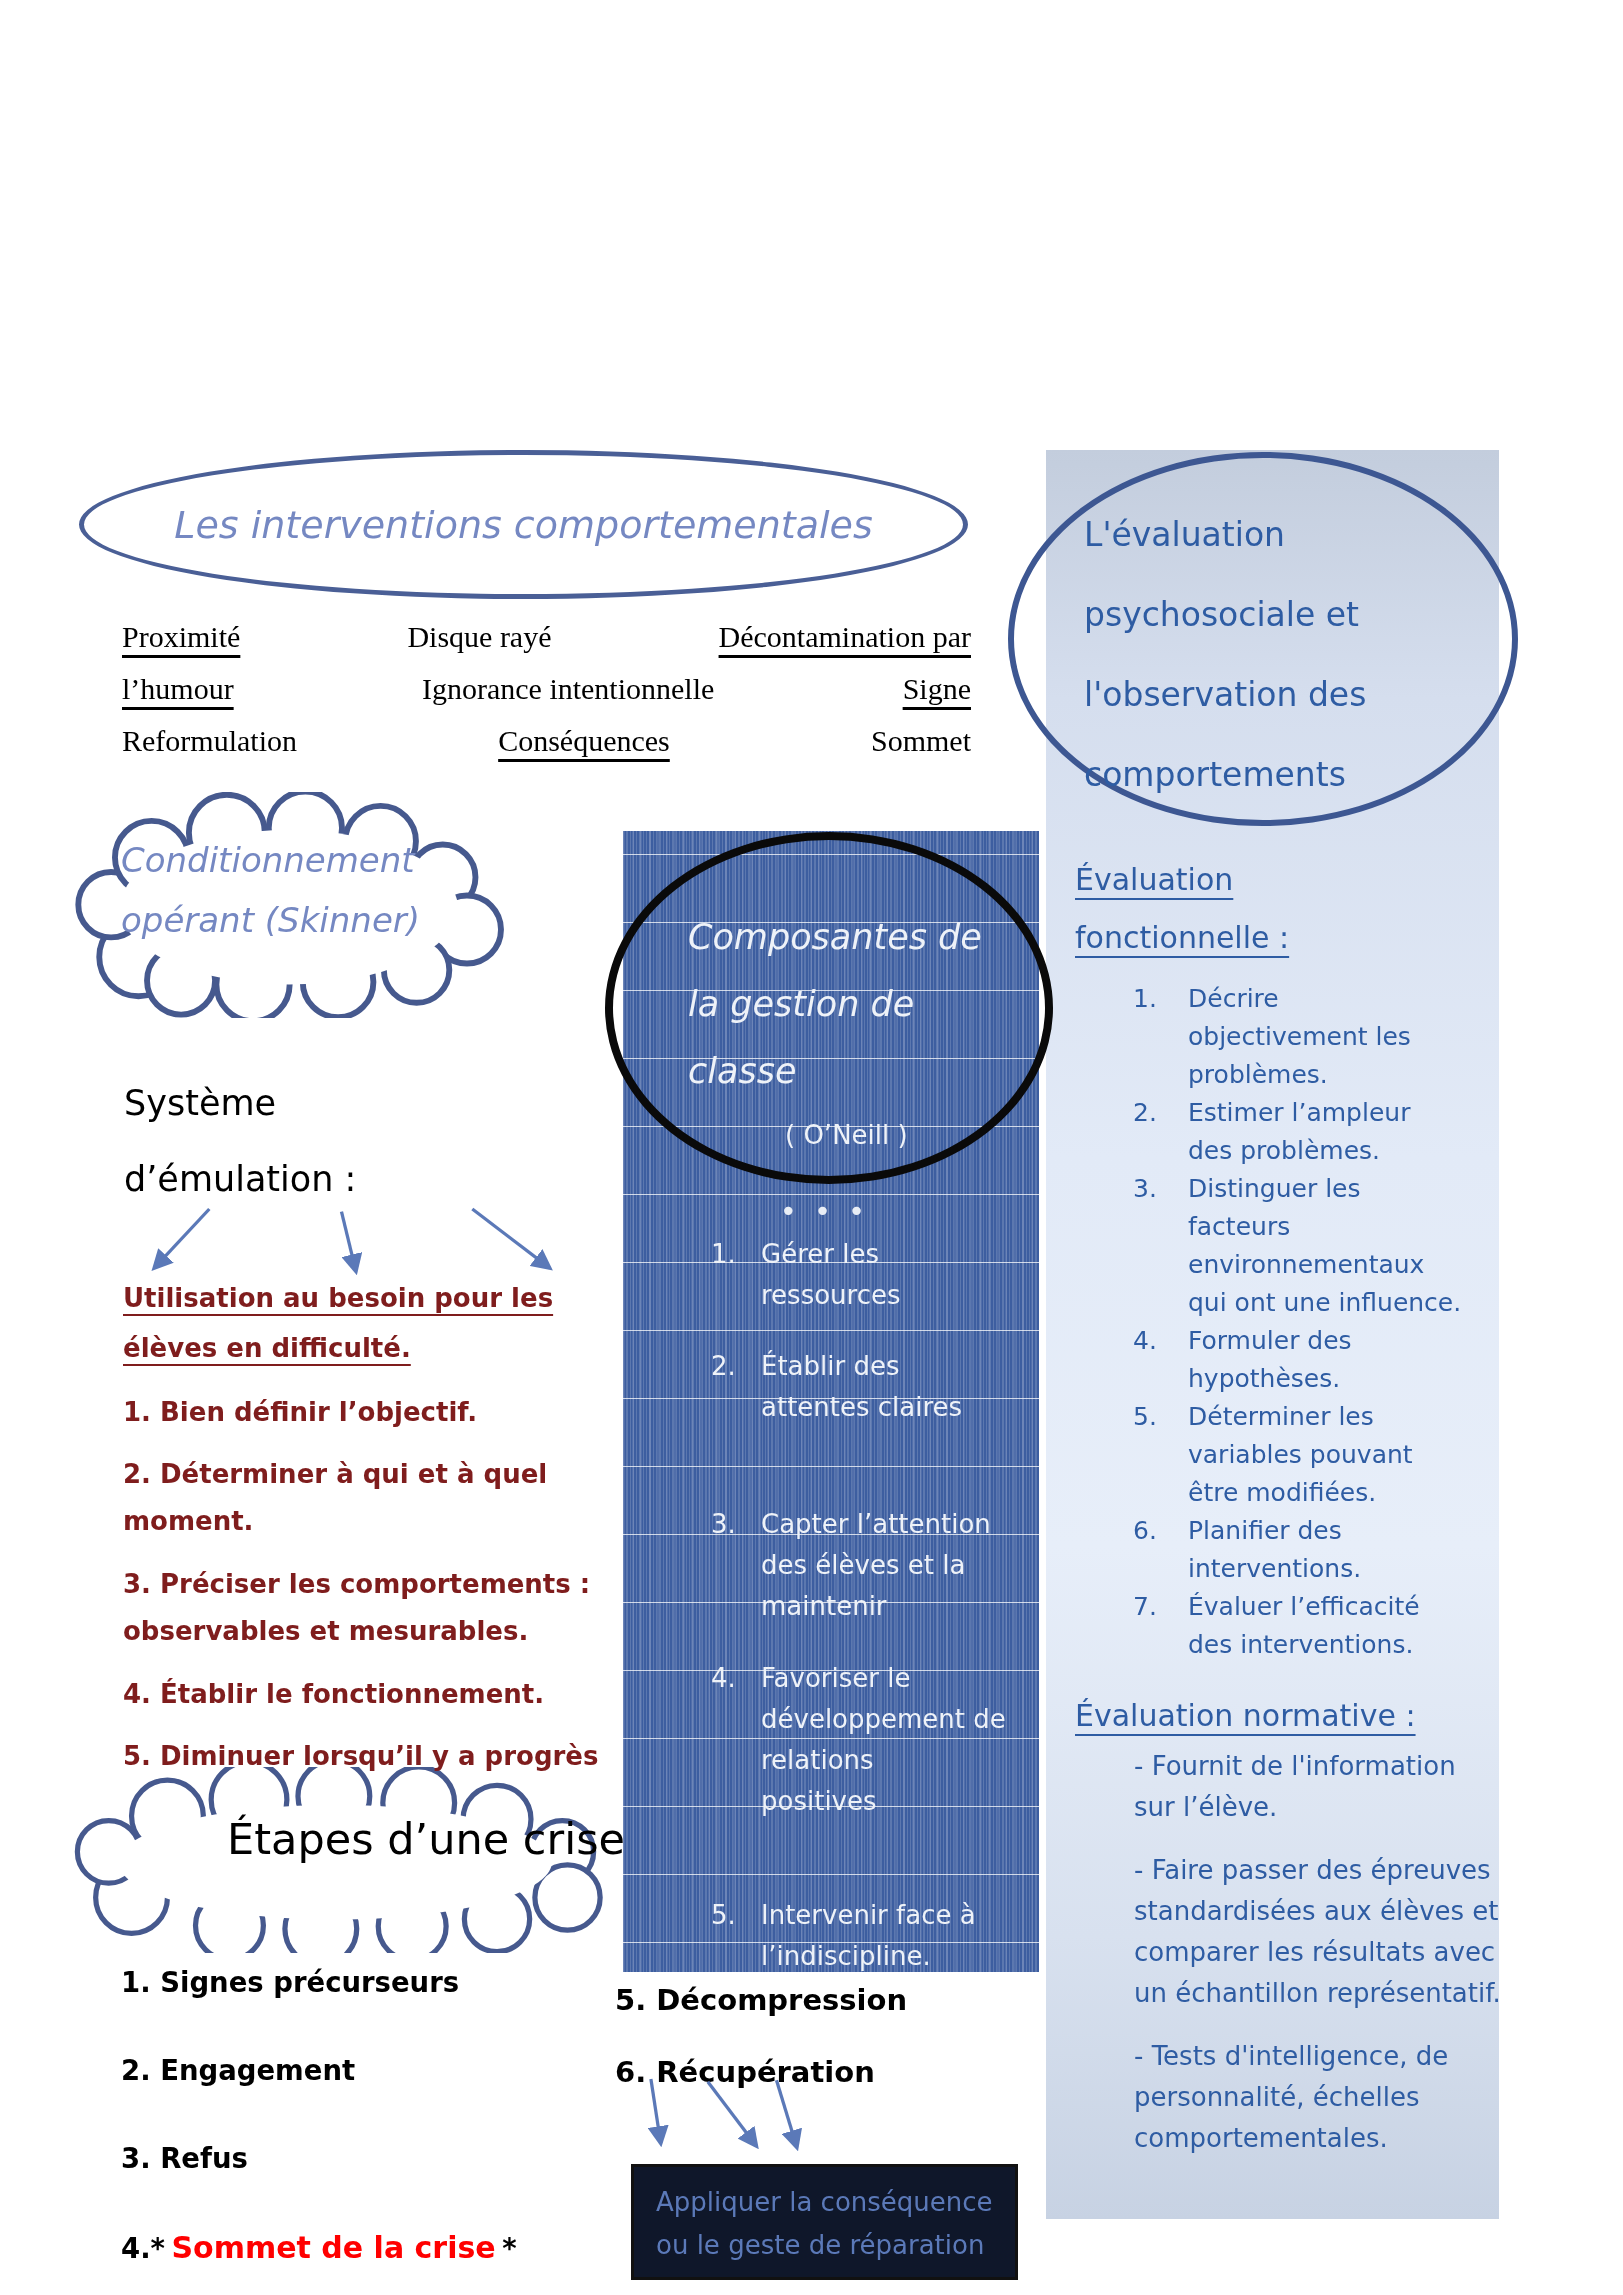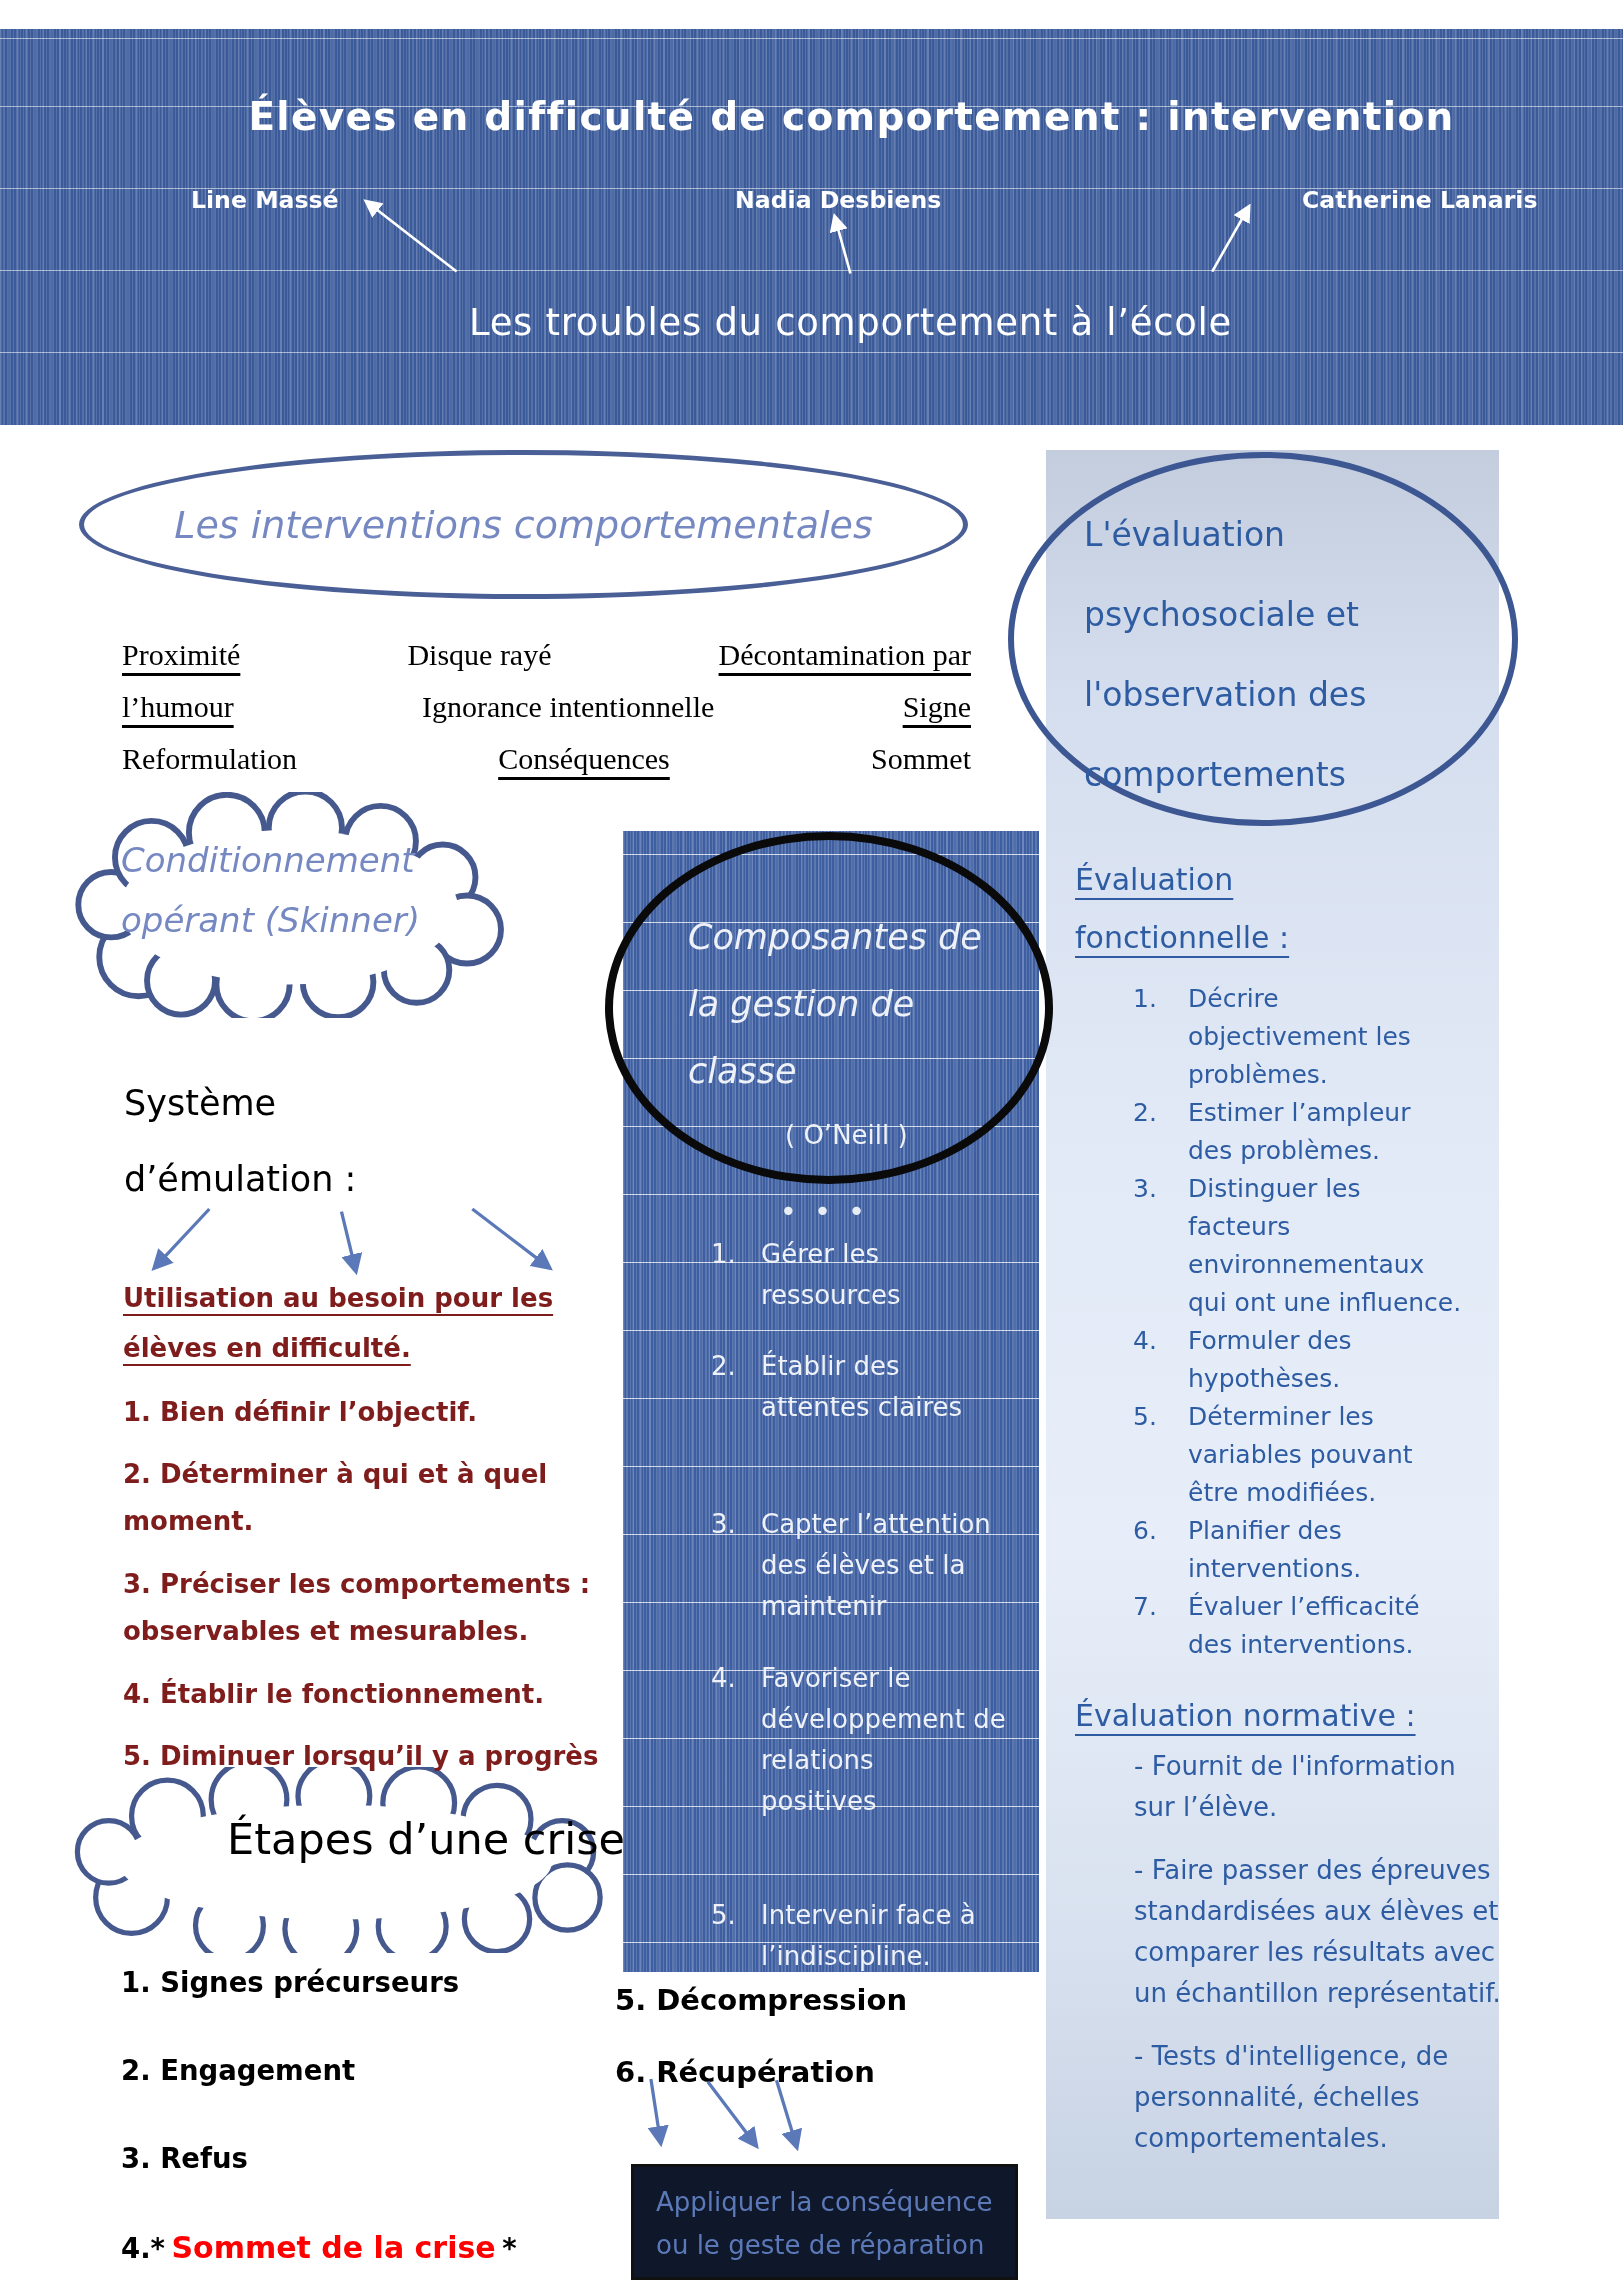--- a/index.html
+++ b/index.html
@@ -35,21 +35,21 @@
 
   
   .ellipse1 {
     position:absolute; left:79px; top:450px; width:889px; height:149px;
     border:5.2px solid #4a5f96; border-radius:50%;
     display:flex; align-items:center; justify-content:center;
   }
   .ellipse1 span { color:#7588c2; font-size:38px; font-style:italic; }
 
   .terms { position:absolute; left:122px; top:620px; width:849px; font-family:"Liberation Serif", serif; font-size:30px; color:#000; }
-  .terms .row { display:flex; justify-content:space-between; align-items:flex-end; height:52px;gap:33px; }
+  .terms .row { display:flex; justify-content:space-between; align-items:flex-start; height:52px;gap:33px; }
   .terms .u { text-decoration:underline; text-decoration-thickness:2.6px; text-underline-offset:7.9px; }
 
   .cloud-svg { position:absolute; }
   .cloud1-text { position:absolute; left:121px; top:830px; width:419px; color:#7588c2; font-size:34px; font-style:italic; line-height:60px; z-index:3; }
 
   .sys-heading { position:absolute; left:124px; top:1065px; width:301px; color:#000; font-size:35px; line-height:76px; z-index:3; }
 
   .emul { position:absolute; left:123px; top:1273px; width:523px; color:#7f1d1d; font-size:26px; font-weight:bold; z-index:3; }
   .emul .intro div { line-height:50px; text-decoration:underline; text-decoration-thickness:2px; text-underline-offset:6.5px; }
   .emul .item { margin-top:15.7px; line-height:47px; }
@@ -112,27 +112,20 @@
   .norm-list { position:absolute; left:1109px; top:1746px; width:373px; color:#2e5ca3; font-size:26px; z-index:3;margin-left:25px; }
   .norm-list .item { line-height:41px; margin-bottom:22px; }
 
   .arrows-overlay { position:absolute; left:0; top:0; width:1623px; height:2295px; z-index:4; pointer-events:none; }
 </style>
 </head>
 <body>
 
 <div id="page">
 
-  <header class="banner">
-    <div class="banner-title nw">Élèves en difficulté de comportement : intervention</div>
-    <span class="author a1 nw">Line Massé</span>
-    <span class="author a2 nw">Nadia Desbiens</span>
-    <span class="author a3 nw">Catherine Lanaris</span>
-    <div class="banner-sub nw">Les troubles du comportement à l’école</div>
-  </header>
 
   <div class="ellipse1">
     <span class="nw">Les interventions comportementales</span>
   </div>
 
   <div class="terms">
     <div class="row">
       <span class="u nw">Proximité</span>
       <span class="nw">Disque rayé</span>
       <span class="u nw">Décontamination par</span>

